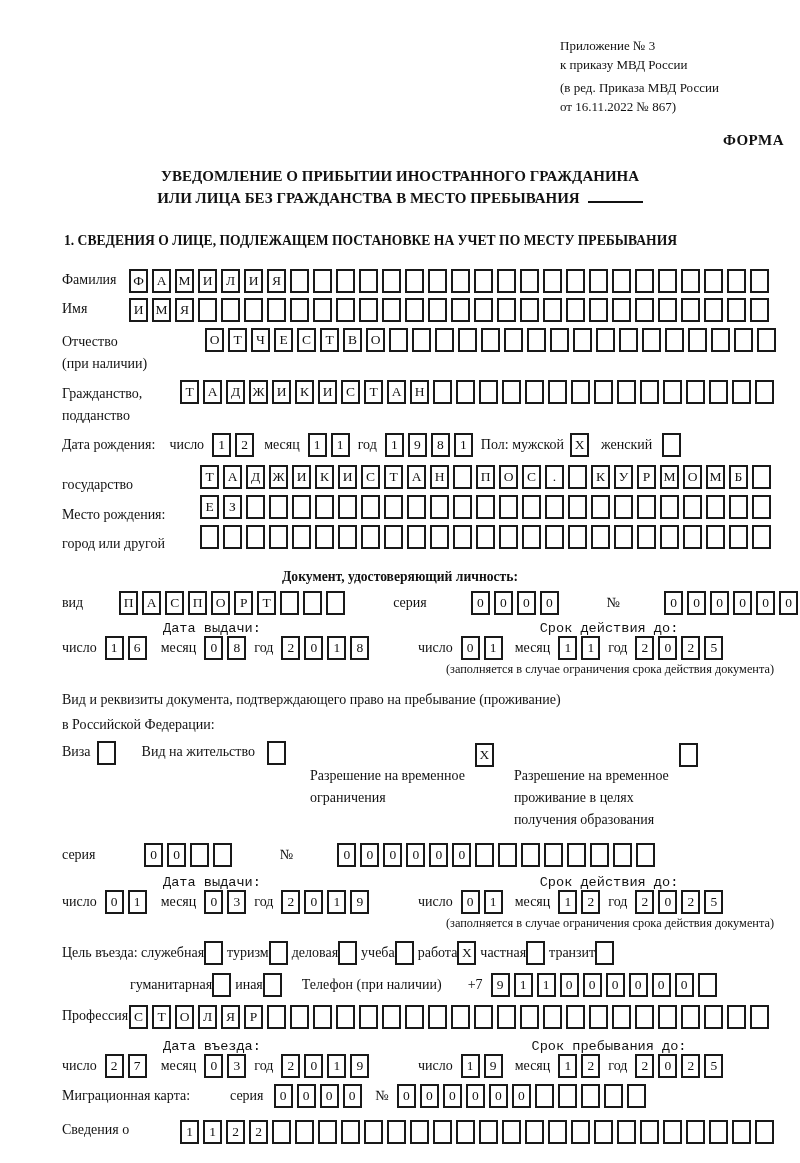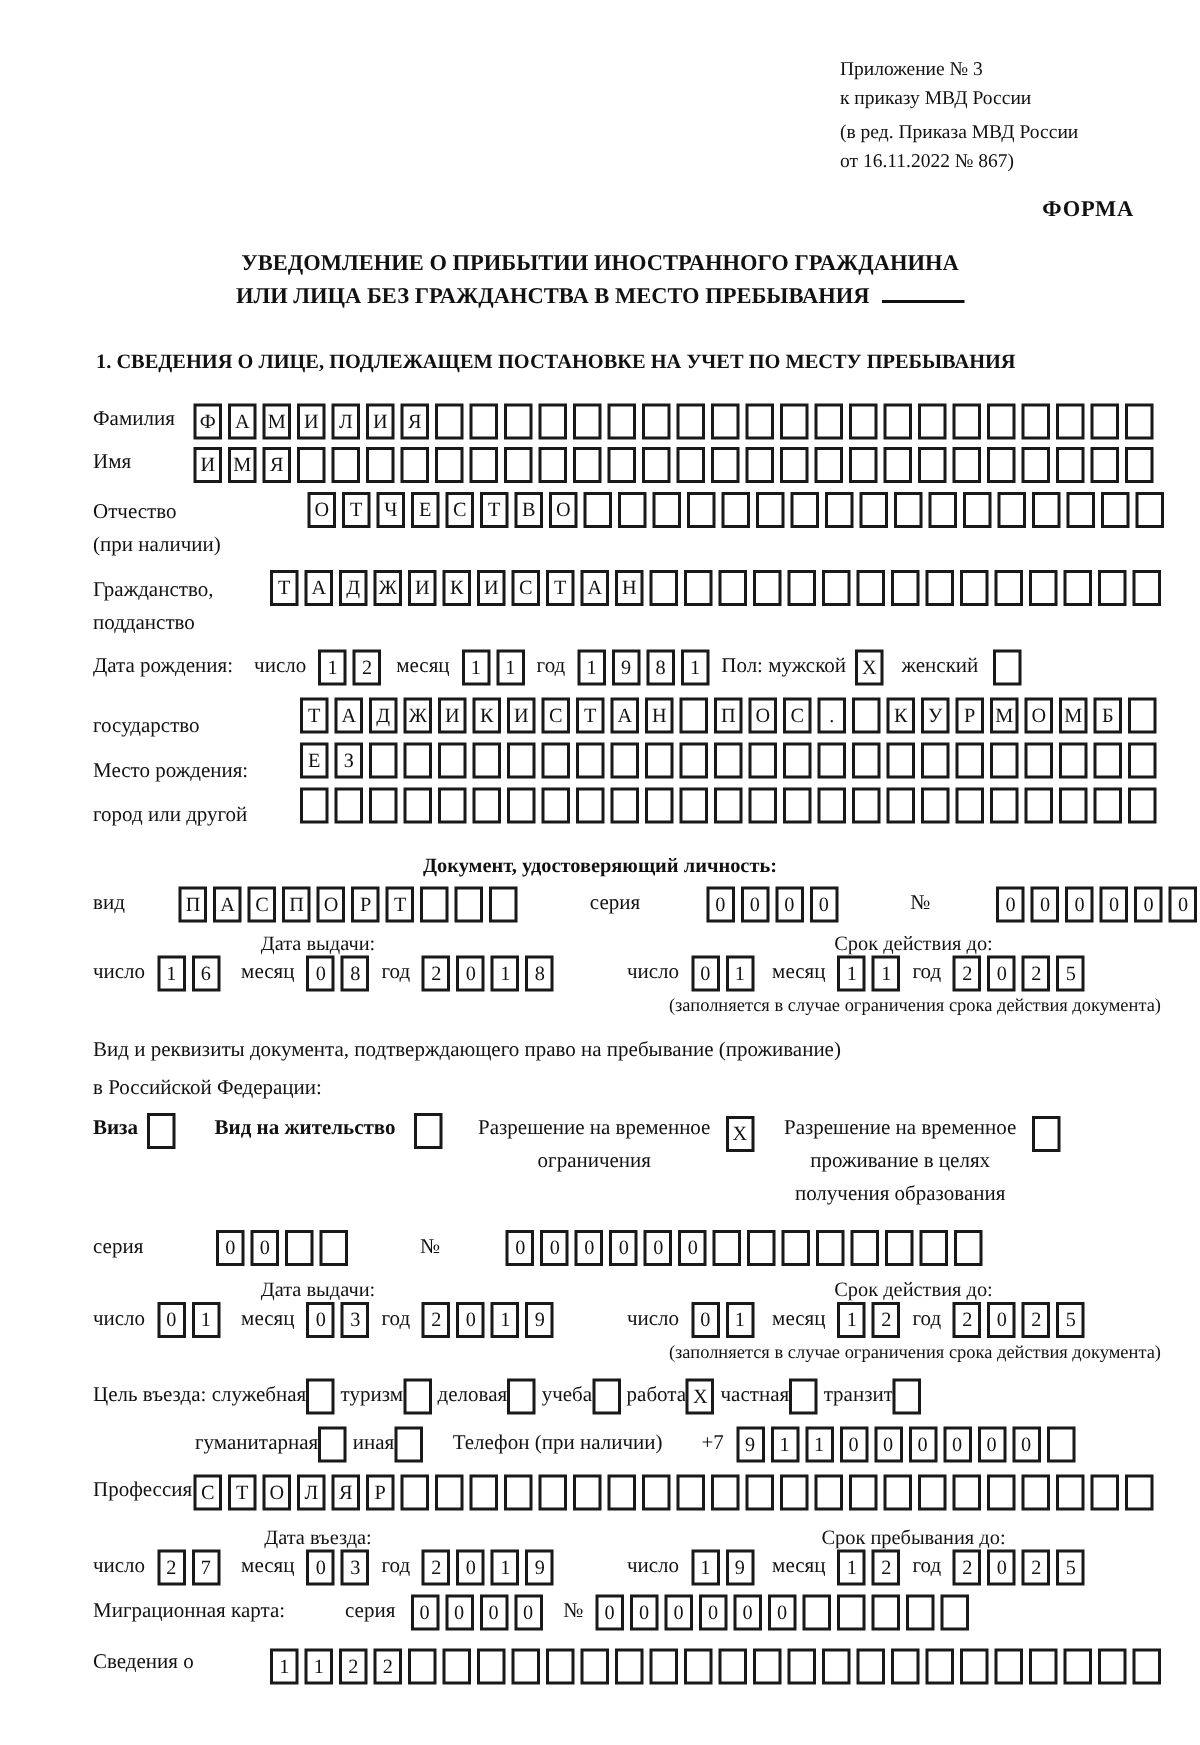--- a/index.html
+++ b/index.html
@@ -2,21 +2,21 @@
 <html><head>
 <meta charset="utf-8">
 <style>
   html,body{margin:0;padding:0;background:#ffffff;}
   body{width:800px;height:1163px;overflow:hidden;font-family:"Liberation Serif","DejaVu Serif",serif;color:#111;}
   .page{width:800px;height:1163px;position:relative;box-sizing:border-box;padding-top:36px;}
 
   
   .appendix{margin-left:560px;font-size:13px;line-height:19px;}
   .appendix .gap{height:4px;}
-  .forma{text-align:right;padding-right:44px;font-weight:bold;font-size:15px;margin-top:16px;letter-spacing:.5px;}
+  .forma{text-align:right;padding-right:16px;font-weight:bold;font-size:15px;margin-top:16px;letter-spacing:.5px;}
 
   
   .title{ text-align:center;font-weight:bold;font-size:15px;line-height:22px;margin-top:16px;}
   .blank{display:inline-block;width:55px;border-bottom:2px solid #111;height:13px;margin-left:8px;}
 
   .sec-heading{margin:24px 0 20px 64px;font-weight:bold;font-size:13.6px;}
 
   
   .frow{display:flex;align-items:flex-start;margin:0 0 5px 62px;font-size:14px;}
   .lbl{flex:none;padding-top:3px;}
@@ -29,30 +29,30 @@
   
   .dgroup{display:inline-flex;align-items:center;}
   .dgroup .t{margin:0 8px 0 0;}
   .inl{display:flex;align-items:center;font-size:14px;}
 
   .center-bold{text-align:center;font-weight:bold;font-size:13.6px;margin:10px 0 6px 0;}
 
   .twocol{display:flex;margin-left:62px;font-size:14px;}
   .col-l{width:356px;flex:none;}
   .col-r{flex:1;}
-  .dhead{ text-align:center;font-size:13.6px;}
+  .dhead{ text-align:center;font-size:13.6px;font-family:Liberation Mono, monospace;}
   .dhead.l{width:300px;} 
   .note-r{text-align:right;padding-right:26px;font-size:12.3px;margin-top:2px;margin-bottom:10px;}
 
   .intro{margin-left:62px;font-size:14px;line-height:25px;}
 
   .opts{display:flex;margin:4px 0 10px 62px;font-size:14px;align-items:flex-start;}
   .opt{display:flex;align-items:flex-start;}
-  .opt .txt{padding-top:3px;font-weight:bold;}
-  .opt .lines{text-align:center;line-height:22px;}
+  .opt .txt{padding-top:3px;}
+  .opt .lines{line-height:22px;margin-top:24px;}
 
   .purpose{display:flex;align-items:center;margin:2px 0 8px 62px;font-size:14px;flex-wrap:nowrap;}
   .purpose2{display:flex;align-items:center;margin:4px 0 8px 130px;font-size:14px;}
   .phone-pref{margin:0 8px 0 26px;}
 
   .mig{display:flex;align-items:center;margin:6px 0 8px 62px;font-size:14px;}
   .mig .t1{width:168px;flex:none;}
   .mig .t2{margin-right:10px;}
   .mig .t3{margin:0 8px 0 10px;}
 

